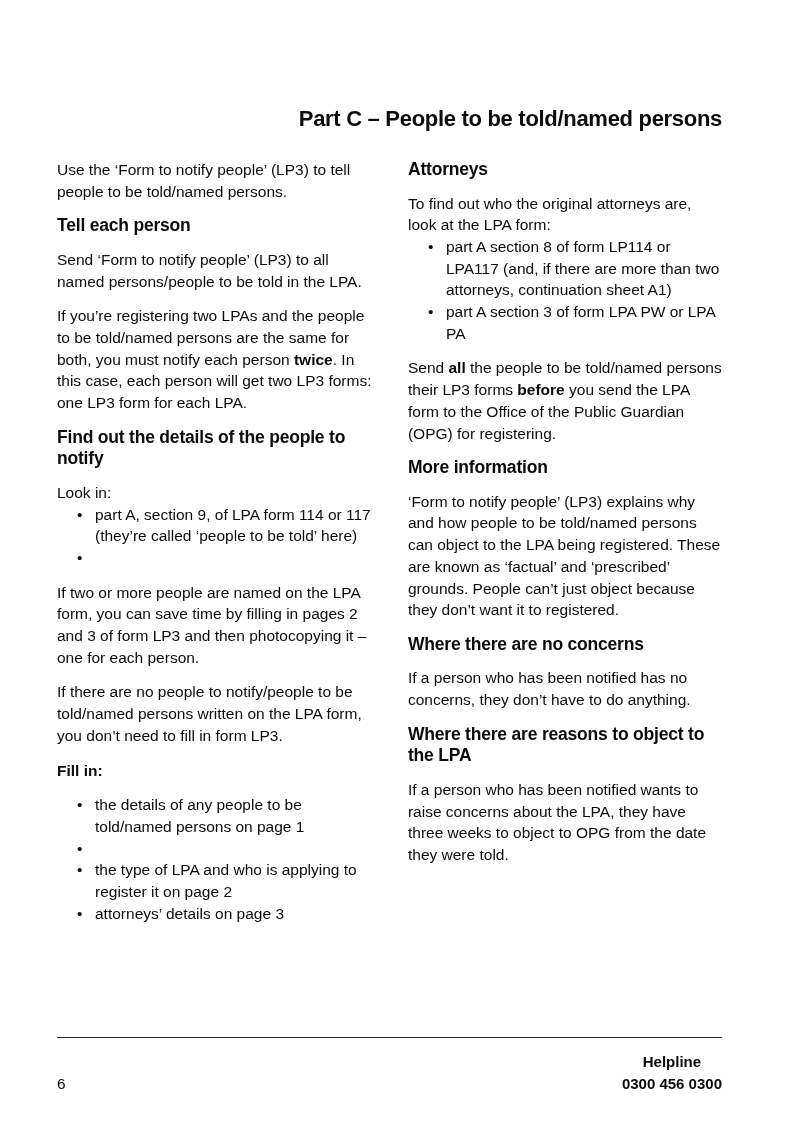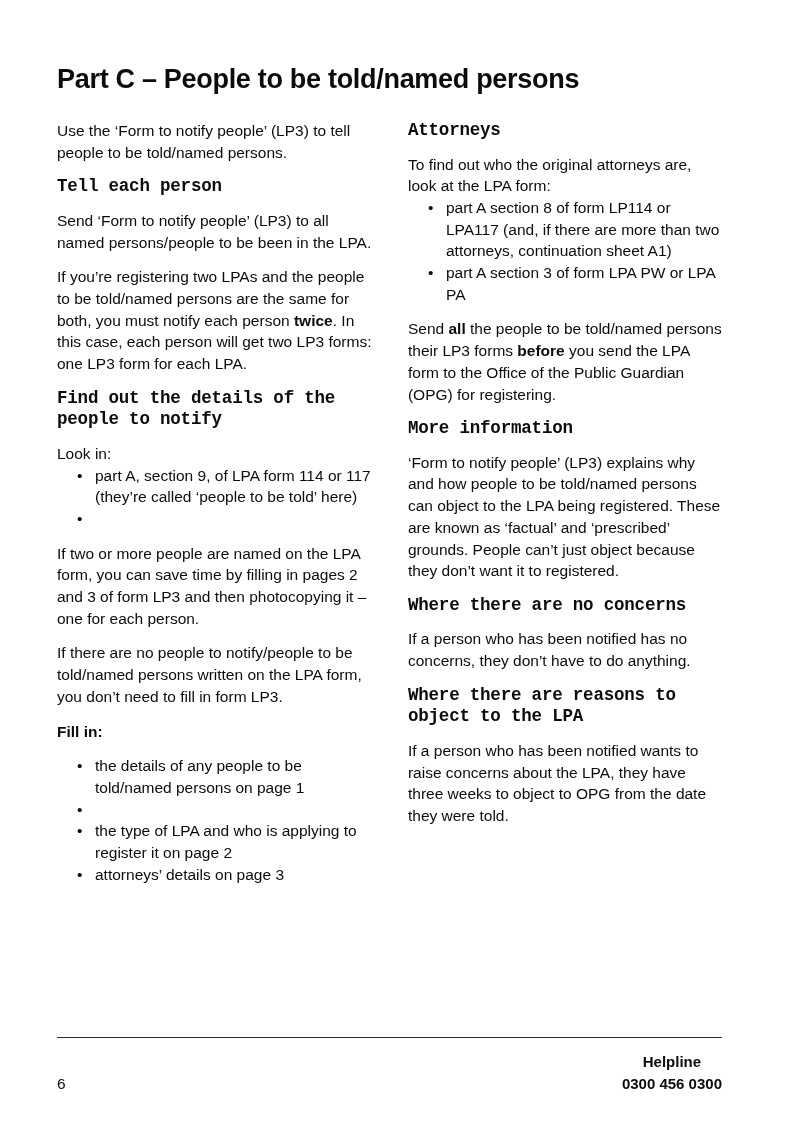--- a/index.html
+++ b/index.html
@@ -7,25 +7,26 @@
     width: 800px; height: 1130px;
     background: #ffffff;
     font-family: "Liberation Sans", "DejaVu Sans", sans-serif;
     color: #0b0c0c;
     overflow: hidden;
   }
   body { position: relative; }
   .page { padding: 0 78px 0 57px; }
 
   .title {
-    margin-top: 56px;
-    font-size: 27px;
+    margin-top: 95px;
+    font-size: 22px;
     font-weight: 700;
     line-height: 47px;
     letter-spacing: -0.3px;
+    text-align: right;
   }
   .title .line2 { padding-left: 128px; }
 
   .columns {
     display: flex;
     gap: 32px;
     margin-top: 17px;
   }
   .col { font-size: 15.5px; line-height: 21.7px; }
   .col-left  { width: 325px; }
@@ -34,21 +35,20 @@
 
   .p { margin: 0 0 13px 0; }
   .p.tight { margin-bottom: 0; }
   .b { font-weight: 700; }
   .h {
     font-size: 17.5px;
     font-weight: 700;
     line-height: 21.5px;
     margin: 9px 0 12px 0;
     letter-spacing: -0.2px;
-    font-family: Liberation Mono, monospace;
   }
   .label { font-weight: 700; }
 
   .list { margin: 0 0 13px 0; }
   .li { display: flex; }
   .li .bullet { flex: none; width: 18px; margin-left: 20px; }
   .li .txt { flex: 1; }
 
   .footer {
     position: absolute;
@@ -72,21 +72,21 @@
 <div class="page">
 
   <h1 class="title">
     <div class="line1">Part C – People to be told/named persons</div>
   </h1>
 
   <div class="columns">
     <div class="col col-left">
         <p class="p"><span>Use the ‘Form to notify people’ (LP3) to tell people to be told/named persons.</span></p>
         <h3 class="h">Tell each person</h3>
-        <p class="p"><span>Send ‘Form to notify people’ (LP3) to all named persons/people to be been in the LPA.</span></p>
+        <p class="p"><span>Send ‘Form to notify people’ (LP3) to all named persons/people to be told in the LPA.</span></p>
         <p class="p"><span>If you’re registering two LPAs and the people to be told/named persons are the same for both, you must notify each person </span><span class="b">twice</span><span>. In this case, each person will get two LP3 forms: one LP3 form for each LPA.</span></p>
         <h3 class="h">Find out the details of the people to notify</h3>
         <p class="p tight"><span>Look in:</span></p>
         <div class="list">
           <div class="li">
             <span class="bullet">•</span>
             <span class="txt"><span>part A, section 9, of LPA form 114 or 117 (they’re called ‘people to be told’ here)</span></span>
           </div>
           <div class="li">
             <span class="bullet">•</span>

